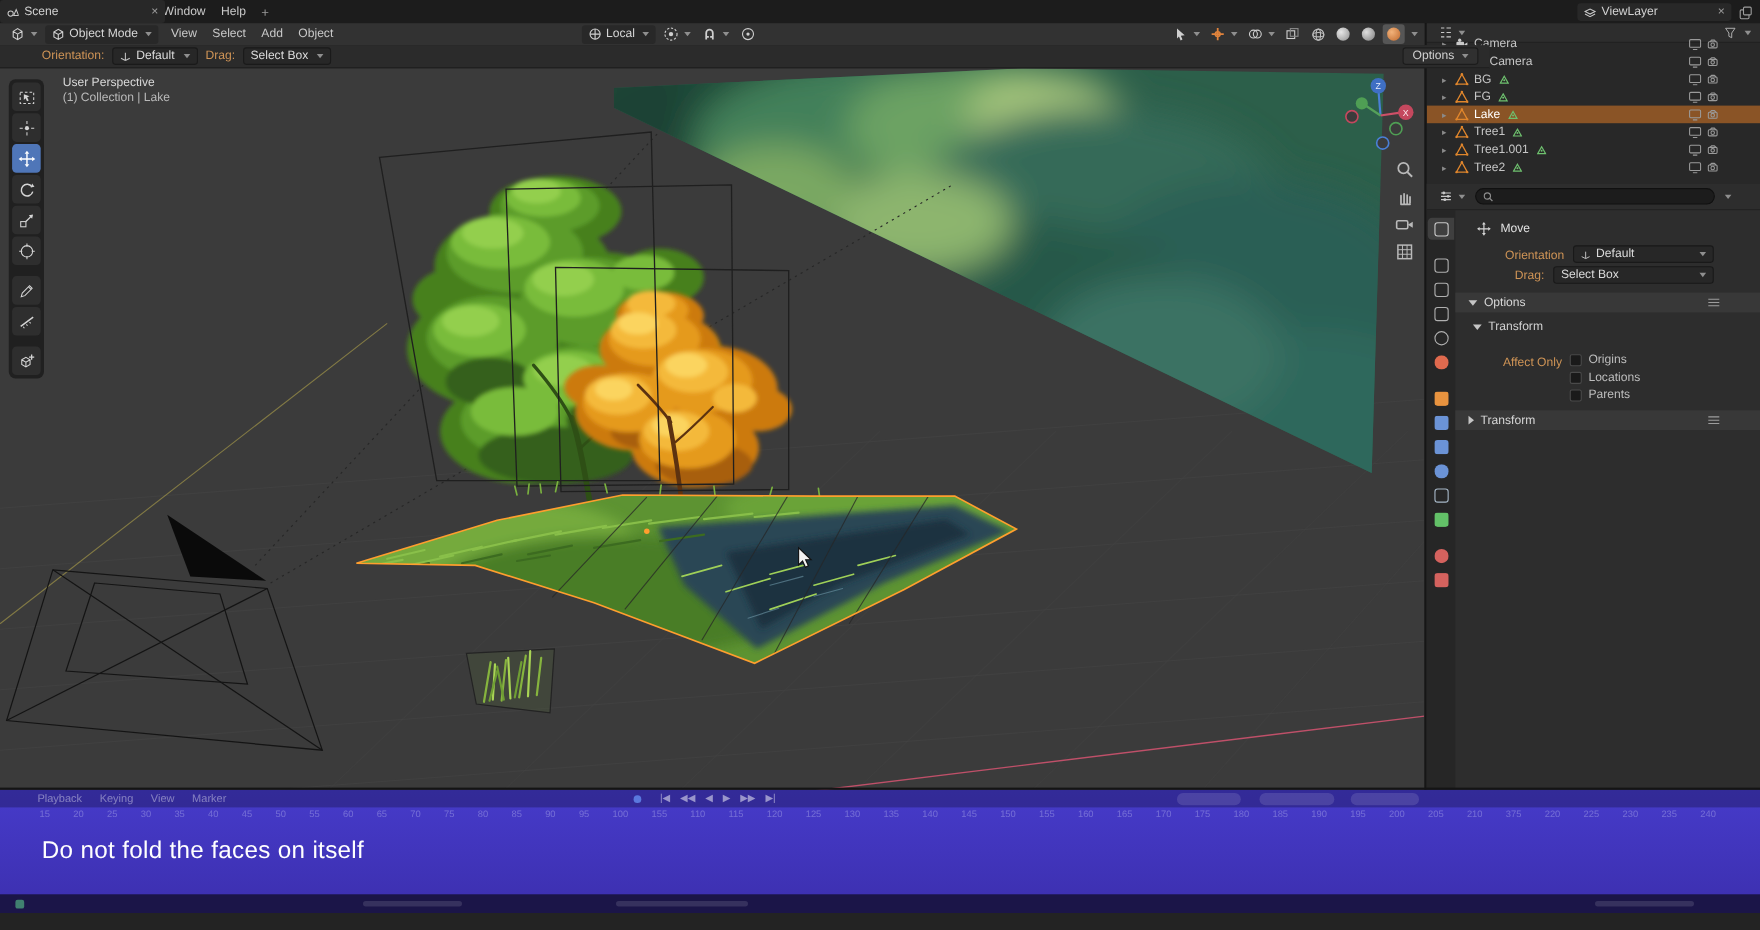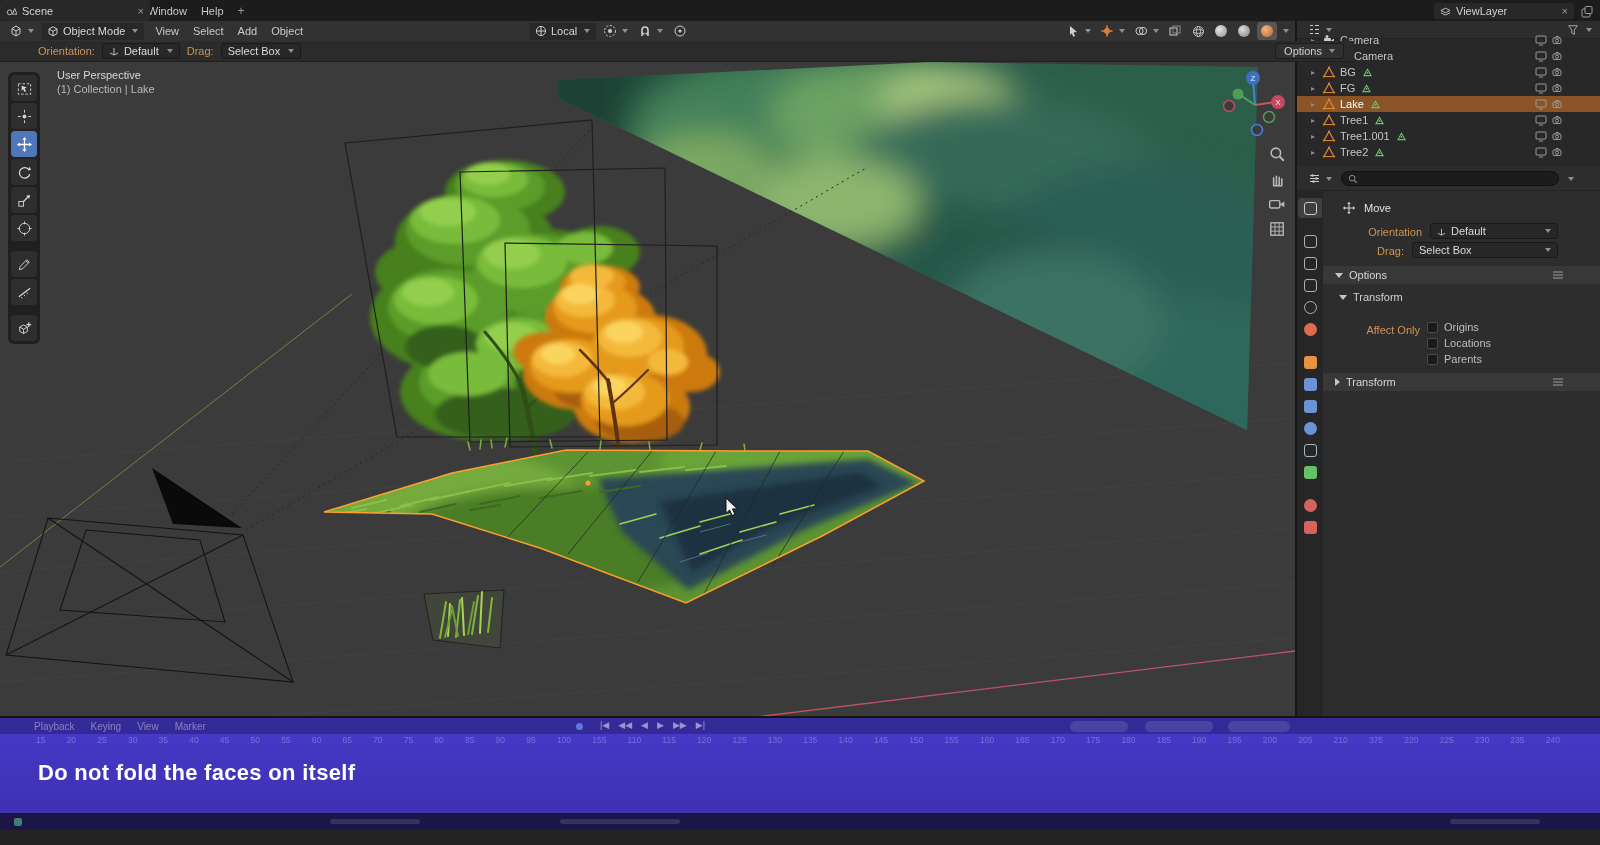--- a/index.html
+++ b/index.html
@@ -99,21 +99,21 @@
 .tl-shade{position:absolute;left:0;top:0;width:100%;height:16px;background:rgba(18,14,60,.35)}
 .tl-menus{position:absolute;left:34px;top:3px;display:flex;gap:16px}
 .tl-menu{font-size:10px;color:rgba(255,255,255,.4)}
 .tl-transport{position:absolute;left:600px;top:2px;display:flex;gap:9px}
 .tl-btn{font-size:9px;color:rgba(255,255,255,.5)}
 .tl-dot{position:absolute;left:576px;top:5px;width:7px;height:7px;border-radius:50%;background:rgba(100,140,240,.8)}
 .tl-pill{position:absolute;top:3px;height:11px;border-radius:6px;background:rgba(255,255,255,.12)}
 .p1{left:1070px;width:58px}.p2{left:1145px;width:68px}.p3{left:1228px;width:62px}
 .tl-ticks{position:absolute;left:36px;right:40px;top:17px;display:flex;justify-content:space-between}
 .tick{font-size:8.5px;color:rgba(230,232,255,.3)}
-.caption{position:absolute;left:38px;top:42px;font-size:22px;font-weight:bold;color:#fff;letter-spacing:.3px}
+.caption{position:absolute;left:38px;top:42px;font-size:22px;font-weight:normal;color:#fff;letter-spacing:.3px}
 .statusbar{position:absolute;left:0;bottom:0;width:100%;height:17px;background:#1b1548}
 .st-ic{position:absolute;left:14px;top:5px;width:8px;height:8px;background:rgba(90,200,140,.6);border-radius:2px}
 .st-pill{position:absolute;top:6px;height:5px;border-radius:3px;background:rgba(255,255,255,.12)}
 </style>
 </head>
 <body>
 
 <div class="app">
 
   <div class="topbar">

